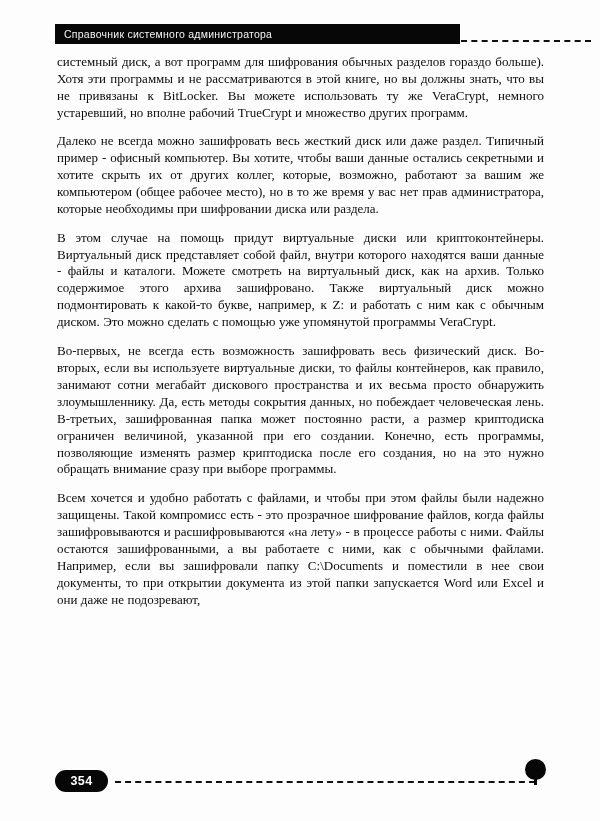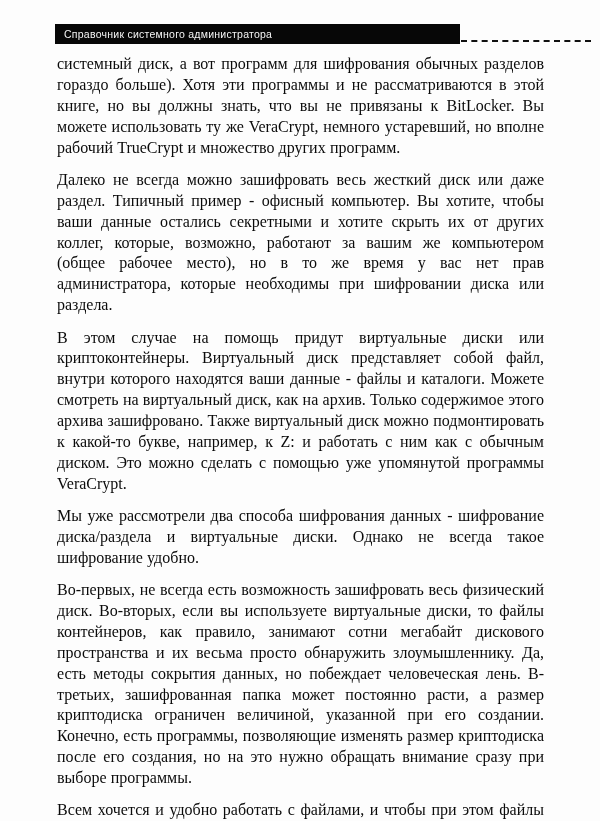--- a/index.html
+++ b/index.html
@@ -61,21 +61,21 @@
   
   .body-text {
     position: absolute;
     left: 57px;
     top: 54px;
     width: 487px;
   }
 
   .para {
     margin: 0 0 11.5px 0;
-    font-size: 16px;
+    font-size: 13px;
     line-height: 1.305;
     text-align: justify;
     text-justify: inter-word;
     word-spacing: 0.2px;
     hyphens: manual;
     font-family: Liberation Serif, serif;
   }
 
   .para:last-child {
     margin-bottom: 0;
@@ -157,19 +157,28 @@
     <div class="header-bar">
       <div class="header-title">Справочник системного администратора</div>
     </div>
     <div class="header-dash"></div>
   </div>
 
   <div class="body-text">
     <p class="para">системный диск, а вот программ для шифрования обычных разделов гораздо больше). Хотя эти программы и не рассматриваются в этой книге, но вы должны знать, что вы не привязаны к BitLocker. Вы можете использовать ту же VeraCrypt, немного устаревший, но вполне рабочий TrueCrypt и множество других программ.</p>
     <p class="para">Далеко не всегда можно зашифровать весь жесткий диск или даже раздел. Типичный пример - офисный компьютер. Вы хотите, чтобы ваши данные остались секретными и хотите скрыть их от других коллег, которые, возможно, работают за вашим же компьютером (общее рабочее место), но в то же время у вас нет прав администратора, которые необходимы при шифровании диска или раздела.</p>
     <p class="para">В этом случае на помощь придут виртуальные диски или криптоконтейнеры. Виртуальный диск представляет собой файл, внутри которого находятся ваши данные - файлы и каталоги. Можете смотреть на виртуальный диск, как на архив. Только содержимое этого архива зашифровано. Также виртуальный диск можно подмонтировать к какой-то букве, например, к Z: и работать с ним как с обычным диском. Это можно сделать с помощью уже упомянутой программы VeraCrypt.</p>
-    <p class="para">Мы уже рассмотрели два способа шифрования данных - шифрование диска/раздела и виртуальные диски. Однако не всегда такое шифрование удобно.</p>
     <p class="para">Во-первых, не всегда есть возможность зашифровать весь физический диск. Во-вторых, если вы используете виртуальные диски, то файлы контейнеров, как правило, занимают сотни мегабайт дискового пространства и их весьма просто обнаружить злоумышленнику. Да, есть методы сокрытия данных, но побеждает человеческая лень. В-третьих, зашифрованная папка может постоянно расти, а размер криптодиска ограничен величиной, указанной при его создании. Конечно, есть программы, позволяющие изменять размер криптодиска после его создания, но на это нужно обращать внимание сразу при выборе программы.</p>
     <p class="para">Всем хочется и удобно работать с файлами, и чтобы при этом файлы были надежно защищены. Такой компромисс есть - это прозрачное шифрование файлов, когда файлы зашифровываются и расшифровываются «на лету» - в процессе работы с ними. Файлы остаются зашифрованными, а вы работаете с ними, как с обычными файлами. Например, если вы зашифровали папку C:\Documents и поместили в нее свои документы, то при открытии документа из этой папки запускается Word или Excel и они даже не подозревают,</p>
   </div>
 
+  <div class="footer">
+    <div class="page-badge">
+      <span>354</span>
+    </div>
+    <div class="footer-dash"></div>
+    <div class="footer-pin">
+      <div class="stem"></div>
+      <div class="dot"></div>
+    </div>
+  </div>
 
 </div>
 
 </body></html>

